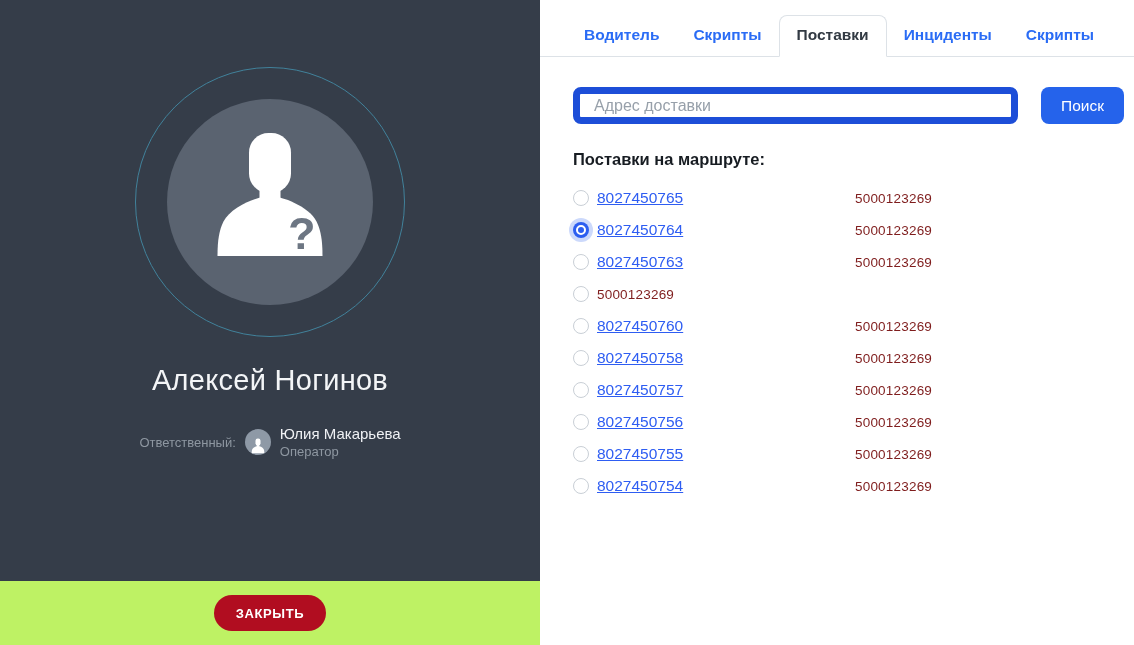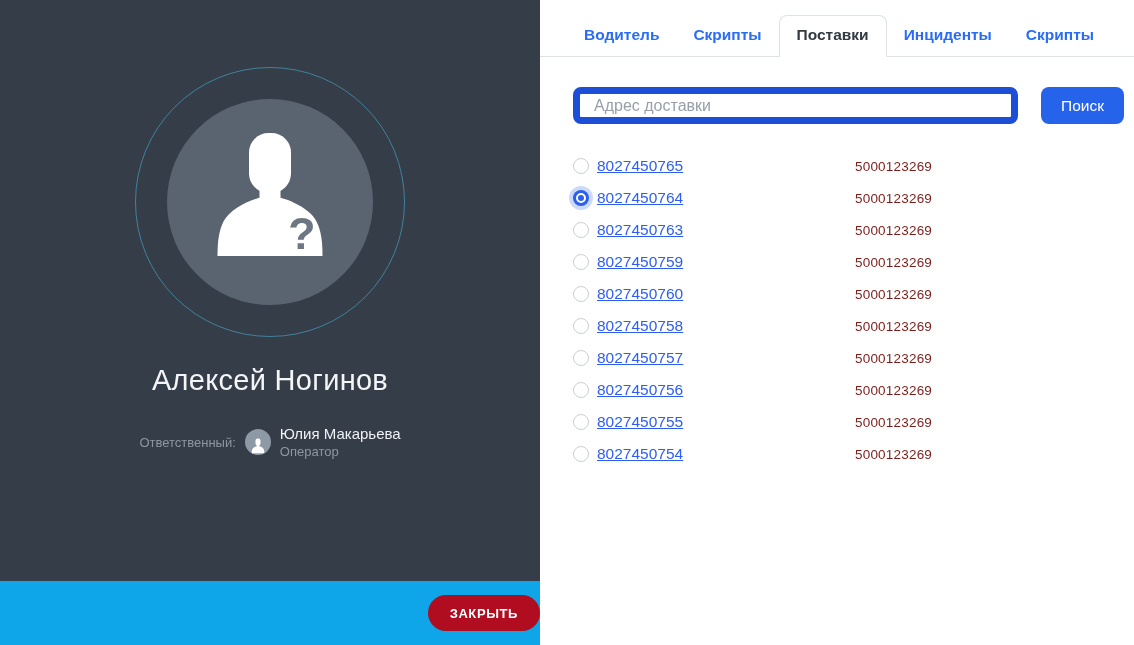--- a/index.html
+++ b/index.html
@@ -45,22 +45,22 @@
   .resp-label { font-size:13px; color:#8e97a1; margin-right:9px; }
   .mini-avatar {
     width:26px; height:26px; border-radius:50%; background:#8e99a6; flex:none;
     display:flex; align-items:flex-end; justify-content:center; overflow:hidden; margin-right:9px;
   }
   .resp-texts { display:flex; flex-direction:column; line-height:1.1; }
   .resp-name { font-size:15px; color:#eff1f4; }
   .resp-role { font-size:13px; color:#8e97a1; margin-top:2px; }
 
   .call-footer {
-    height:64px; flex:none; background:#0ea5e9;
-    display:flex; align-items:center; justify-content:flex-end;
+    height:64px; flex:none; background:#bef264;
+    display:flex; align-items:center; justify-content:center;
   }
   .close-btn {
     min-width:104px; height:36px; padding:0 22px; border:none; border-radius:18px;
     background:#b10d20; color:#ffffff; font-family:inherit;
     font-size:13px; font-weight:700; letter-spacing:0.6px; cursor:pointer;
   }
 
   
   .right-panel { flex:1; background:#ffffff; display:flex; flex-direction:column; min-width:0; }
   .tabs {
@@ -170,20 +170,21 @@
         <button class="tab">Скрипты</button>
       </nav>
 
     <div class="content">
 
       <div class="search-row">
         <input class="search-input" type="text" value="" placeholder="Адрес доставки" style="">
         <button class="search-btn">Поиск</button>
       </div>
 
+      <h3 class="list-heading">Поставки на маршруте:</h3>
 
       <div class="rows">
 
           <div class="row">
             <span class="radio"></span>
             <span class="link-col">
               <a class="delivery-link">8027450765</a>
             </span>
             <span class="order-number">5000123269</span>
           </div>
@@ -199,23 +200,20 @@
           <div class="row">
             <span class="radio"></span>
             <span class="link-col">
               <a class="delivery-link">8027450763</a>
             </span>
             <span class="order-number">5000123269</span>
           </div>
 
           <div class="row">
             <span class="radio"></span>
-            <span class="link-col">
-              <a class="delivery-link">8027450759</a>
-            </span>
             <span class="order-number">5000123269</span>
           </div>
 
           <div class="row">
             <span class="radio"></span>
             <span class="link-col">
               <a class="delivery-link">8027450760</a>
             </span>
             <span class="order-number">5000123269</span>
           </div>

